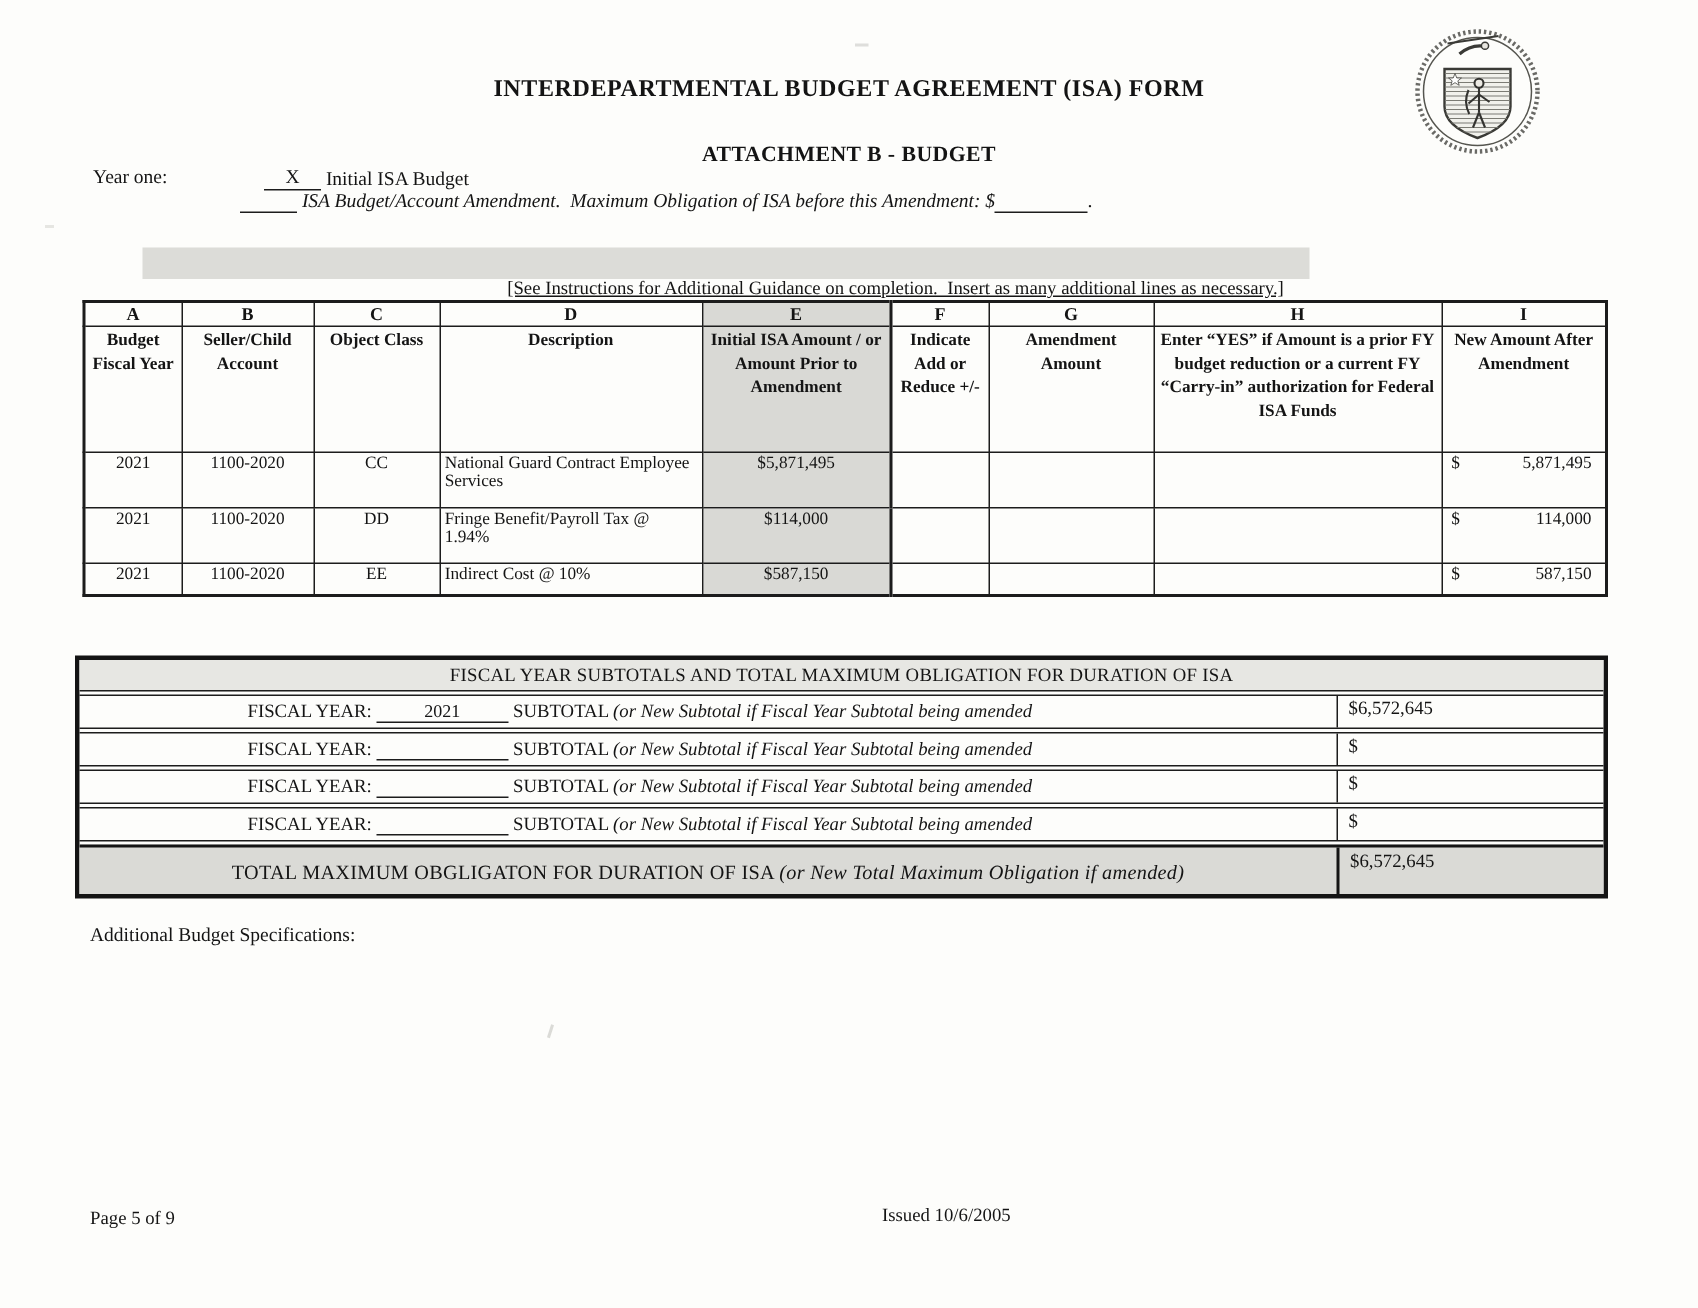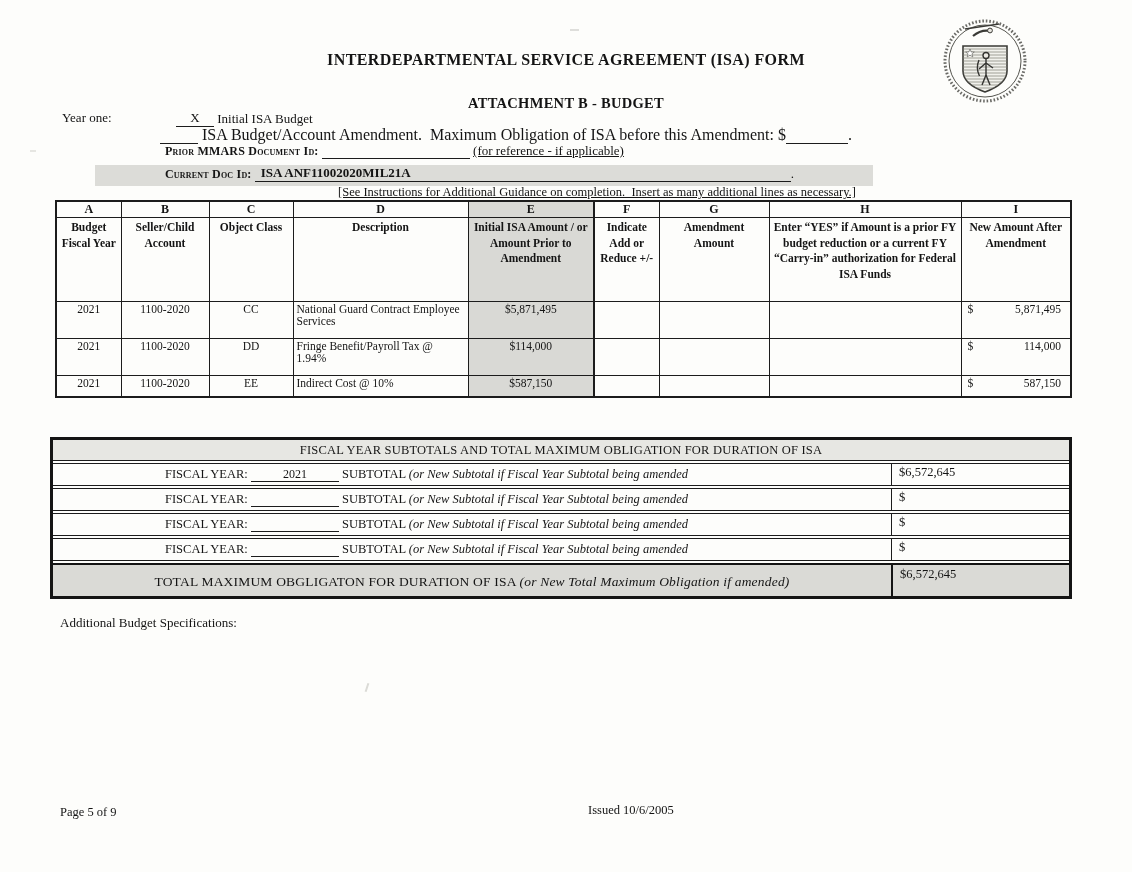--- a/index.html
+++ b/index.html
@@ -11,21 +11,21 @@
   .ws{white-space:pre-wrap;}
   
   .doc-title{position:absolute;top:51px;left:0;width:1132px;text-align:center;
     font-size:16px;font-weight:bold;letter-spacing:.4px;}
   .attachment-title{position:absolute;top:95px;left:0;width:1132px;text-align:center;
     font-size:14.5px;font-weight:bold;letter-spacing:.3px;}
   .seal{position:absolute;top:13px;left:933px;width:104px;height:92px;}
   
   .check-label{position:absolute;top:110px;left:62px;font-size:13px;}
   .chk-line1{position:absolute;top:110px;left:176px;font-size:13px;}
-  .chk-line2{position:absolute;top:126px;left:160px;font-size:16px;}
+  .chk-line2{position:absolute;top:126px;left:160px;font-size:13px;font-style:italic;}
   .chk-line3{position:absolute;top:143px;left:165px;font-size:13px;}
   .docid-band{position:absolute;top:165px;left:95px;width:778px;height:21px;background:#dcdcd8;}
   .chk-line4{position:absolute;top:165px;left:165px;font-size:13px;}
   .blank{display:inline-block;border-bottom:1px solid #1c1c1c;text-align:center;vertical-align:bottom;}
   .blank-x{width:38px;font-weight:normal;}
   .blank-dollar{width:62px;}
   .blank-prior{width:148px;}
   .smallcaps{font-variant:small-caps;font-weight:bold;font-size:12px;letter-spacing:.2px;}
   .u{text-decoration:underline;}
   .docid-value{display:inline-block;border-bottom:1px solid #1c1c1c;width:530px;
@@ -111,46 +111,37 @@
       <line x1="53" y1="62" x2="49" y2="72"></line>
       <line x1="53" y1="62" x2="57" y2="72"></line>
     </g>
     <g stroke="#3a3a36" fill="none">
       <path d="M40 23 Q48 16 58 18" stroke-width="2.2"></path>
       <line x1="32" y1="16" x2="66" y2="11" stroke-width="1.3"></line>
       <circle cx="57" cy="17.5" r="2.4" fill="#e8e6e0" stroke-width="1"></circle>
     </g>
   </svg>
 
-  <div class="doc-title">INTERDEPARTMENTAL SERVICE AGREEMENT (ISA) FORM</div>
+  <div class="doc-title">INTERDEPARTMENTAL BUDGET AGREEMENT (ISA) FORM</div>
   <div class="attachment-title">ATTACHMENT B - BUDGET</div>
 
   <div class="check-label">Year one:</div>
 
   <div class="chk-line1">
     <span class="blank blank-x">X</span>
     <span>Initial ISA Budget</span>
   </div>
 
   <div class="chk-line2">
     <span class="blank blank-x"></span>
     <span class="ws">ISA Budget/Account Amendment.  Maximum Obligation of ISA before this Amendment: $</span><span class="blank blank-dollar"></span><span>.</span>
   </div>
 
-  <div class="chk-line3">
-    <span class="smallcaps">Prior MMARS Document Id:</span>
-    <span class="blank blank-prior"></span>
-    <span class="u">(for reference - if applicable)</span>
-  </div>
 
   <div class="docid-band"></div>
-  <div class="chk-line4">
-    <span class="smallcaps">Current Doc Id:</span>
-    <span class="docid-value">ISA ANF11002020MIL21A</span><span>.</span>
-  </div>
 
   <div class="instructions-line">
     <span class="ws">[See Instructions for Additional Guidance on completion.  Insert as many additional lines as necessary.]</span>
   </div>
 
   <table class="budget">
     <colgroup>
       <col style="width:65px">
         <col style="width:88px">
         <col style="width:84px">

